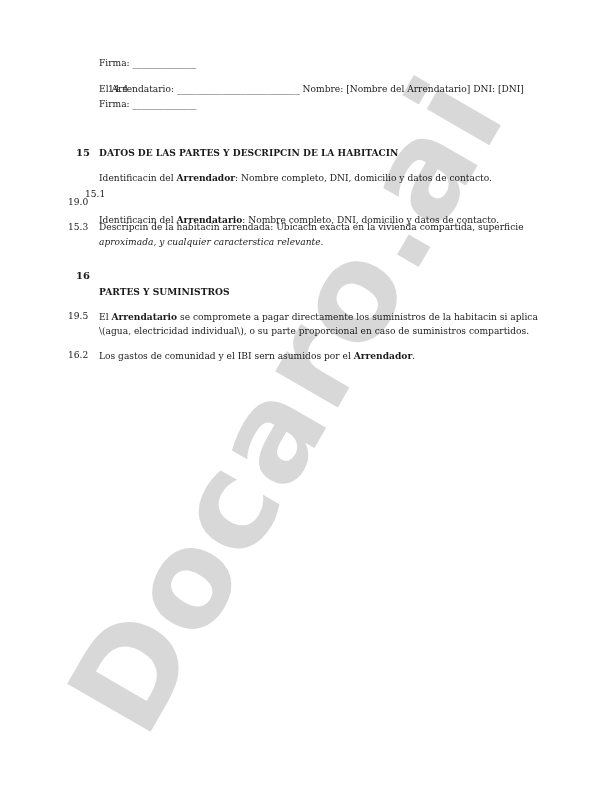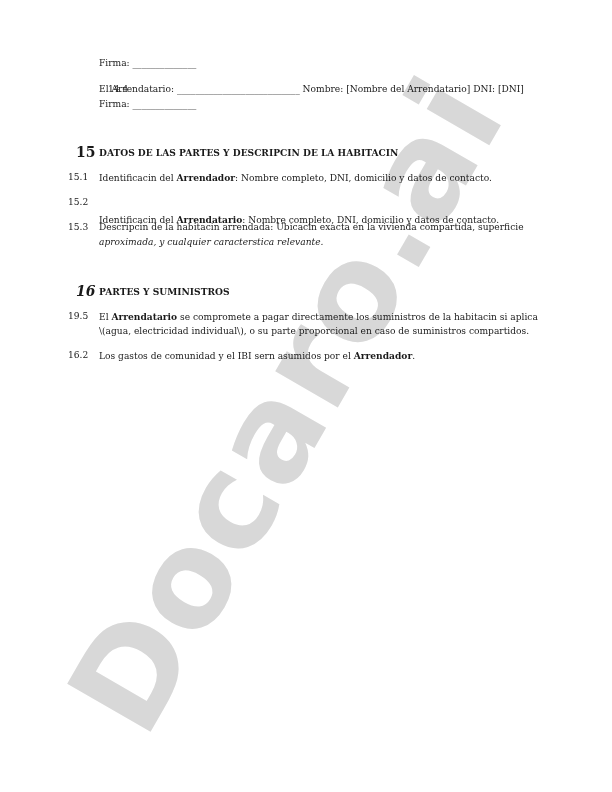--- a/index.html
+++ b/index.html
@@ -16,21 +16,21 @@
     font-weight: bold;
     font-size: 132px;
     color: #d8d8d8;
     white-space: nowrap;
     letter-spacing: 2px;
     z-index: 0;
     line-height: 1;
   }
   .page { position: absolute; left: 0; top: 0; width: 508px; height: 792px; z-index: 1; }
   .num { position: absolute; left: 68px; font-size: 9.1px; line-height: 15px; }
-  .hnum { position: absolute; left: 76px; font-size: 14px; line-height: 15px; font-weight: bold; }
+  .hnum { position: absolute; left: 76px; font-size: 10px; line-height: 15px; font-weight: bold; }
   .txt { position: absolute; left: 99px; font-size: 9.1px; line-height: 15px; white-space: nowrap; }
   .heading { font-weight: bold; }
   b { font-weight: bold; }
 </style>
 </head>
 <body>
 
 <div class="watermark">Docaro.ai</div>
 
 <div class="page">
@@ -40,33 +40,33 @@
   <div>
     <div class="num" style="top:82px;margin-left:40px;">14.4</div>
     <div class="txt" style="top:82px;">El Arrendatario: ___________________________ Nombre: [Nombre del Arrendatario] DNI: [DNI]</div>
     <div class="txt" style="top:97px;">Firma: ______________</div>
   </div>
 
   <div>
     <div class="hnum" style="top:145px;">15</div>
     <div class="txt heading" style="top:145px;">DATOS DE LAS PARTES Y DESCRIPCIN DE LA HABITACIN</div>
 
-    <div class="num" style="top:170px;">15.1</div>
+    <div class="num" style="top:187px;margin-left:17px;">15.1</div>
     <div class="txt" style="top:170px;"><span>Identificacin del </span><b>Arrendador</b><span>: Nombre completo, DNI, domicilio y datos de contacto.</span></div>
 
-    <div class="num" style="top:195px;">15.2</div>
+    <div class="num" style="top:195px;">19.0</div>
     <div class="txt" style="top:195px;margin-top:17px;"><span>Identificacin del </span><b>Arrendatario</b><span>: Nombre completo, DNI, domicilio y datos de contacto.</span></div>
 
     <div class="num" style="top:220px;">15.3</div>
     <div class="txt" style="top:220px;">Descripcin de la habitacin arrendada: Ubicacin exacta en la vivienda compartida, superficie</div>
     <div class="txt" style="top:235px;font-style:italic;">aproximada, y cualquier caracterstica relevante.</div>
   </div>
 
   <div>
-    <div class="hnum" style="top:284px;font-style:italic;">16</div>
+    <div class="hnum" style="top:268px;">16</div>
     <div class="txt heading" style="top:284px;">PARTES Y SUMINISTROS</div>
 
     <div class="num" style="top:309px;">19.5</div>
     <div class="txt" style="top:309px;"><span>El </span><b>Arrendatario</b><span> se compromete a pagar directamente los suministros de la habitacin si aplica</span></div>
     <div class="txt" style="top:324px;">\(agua, electricidad individual\), o su parte proporcional en caso de suministros compartidos.</div>
 
     <div class="num" style="top:348px;">16.2</div>
     <div class="txt" style="top:348px;"><span>Los gastos de comunidad y el IBI sern asumidos por el </span><b>Arrendador</b><span>.</span></div>
   </div>
 

